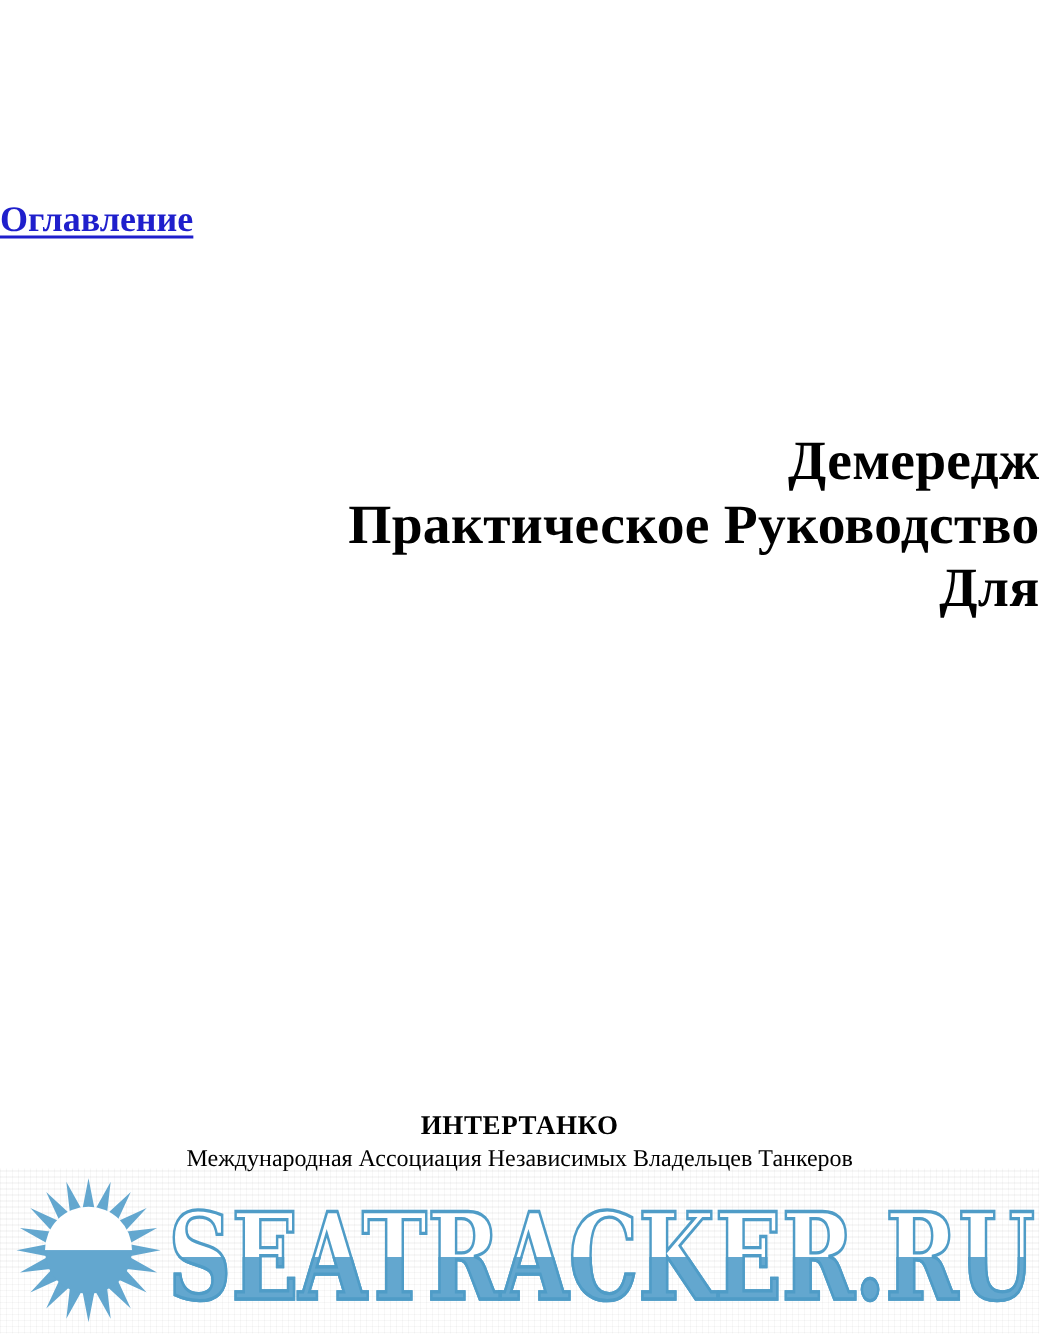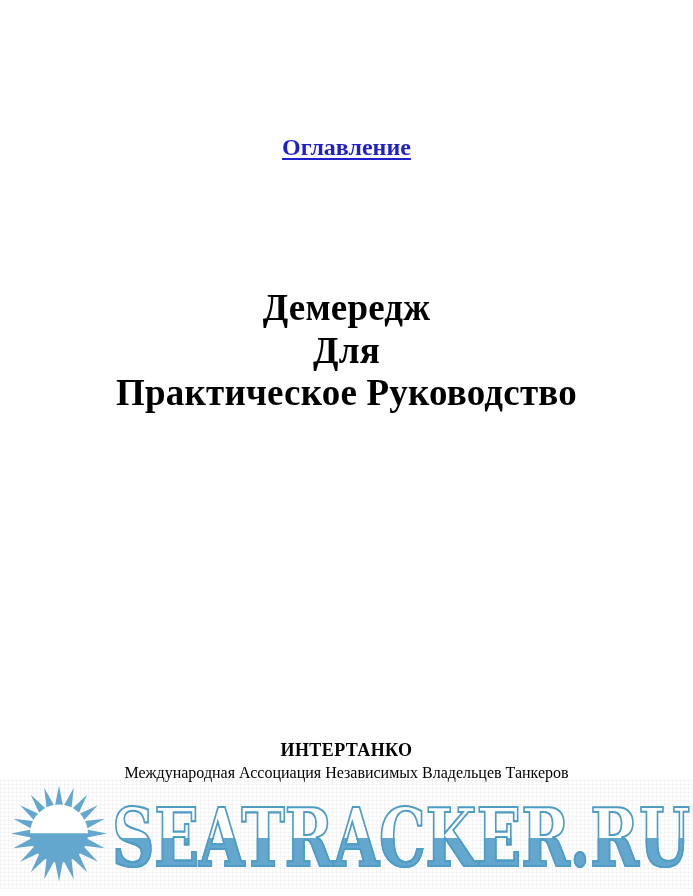--- a/index.html
+++ b/index.html
@@ -14,35 +14,35 @@
     background: #ffffff;
     overflow: hidden;
     font-family: "Liberation Serif", "DejaVu Serif", serif;
     color: #000000;
   }
   .toc-link {
     position: absolute;
     top: 134px;
     left: 0;
     width: 100%;
-    text-align: center;
+    text-align: left;
     font-size: 24px;
     font-weight: bold;
     color: #1f1fcc;
     text-decoration: underline;
     text-decoration-thickness: 2px;
     text-underline-offset: 3px;
     cursor: pointer;
   }
   .title-block {
     position: absolute;
     top: 287px;
     left: 0;
     width: 100%;
-    text-align: center;
+    text-align: right;
     font-size: 37px;
     font-weight: bold;
     line-height: 42.5px;
     letter-spacing: 0.2px;
   }
   .org-block {
     position: absolute;
     top: 740px;
     left: 0;
     width: 100%;
@@ -94,22 +94,22 @@
 </style>
 </head>
 <body>
 
 <div class="page">
 
   <a class="toc-link">Оглавление</a>
 
   <div class="title-block">
     <div class="title-line">Демередж</div>
+    <div class="title-line">Практическое Руководство</div>
     <div class="title-line">Для</div>
-    <div class="title-line">Практическое Руководство</div>
   </div>
 
   <div class="org-block">
     <div class="org-name">ИНТЕРТАНКО</div>
     <div class="org-subtitle">Международная Ассоциация Независимых Владельцев Танкеров</div>
   </div>
 
   <div class="watermark-strip">
     <svg width="693" height="110" viewBox="0 0 693 110">
       <defs>

